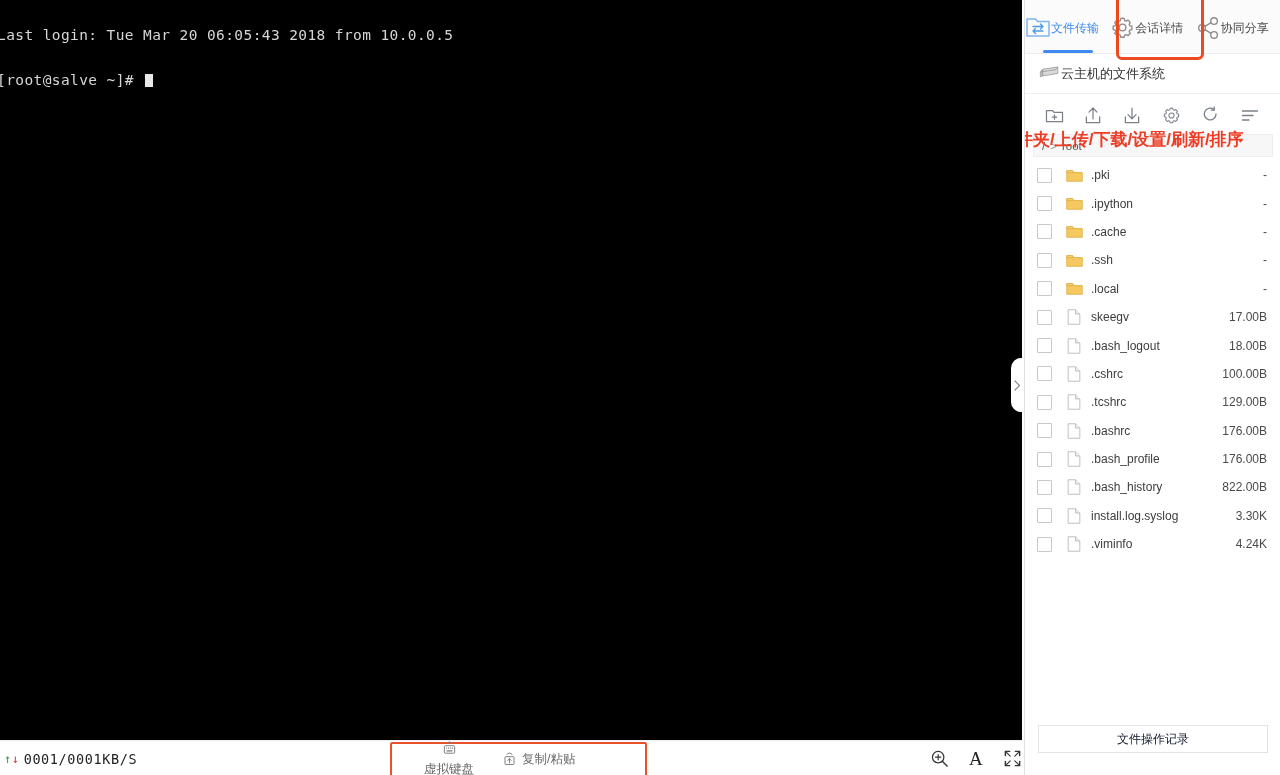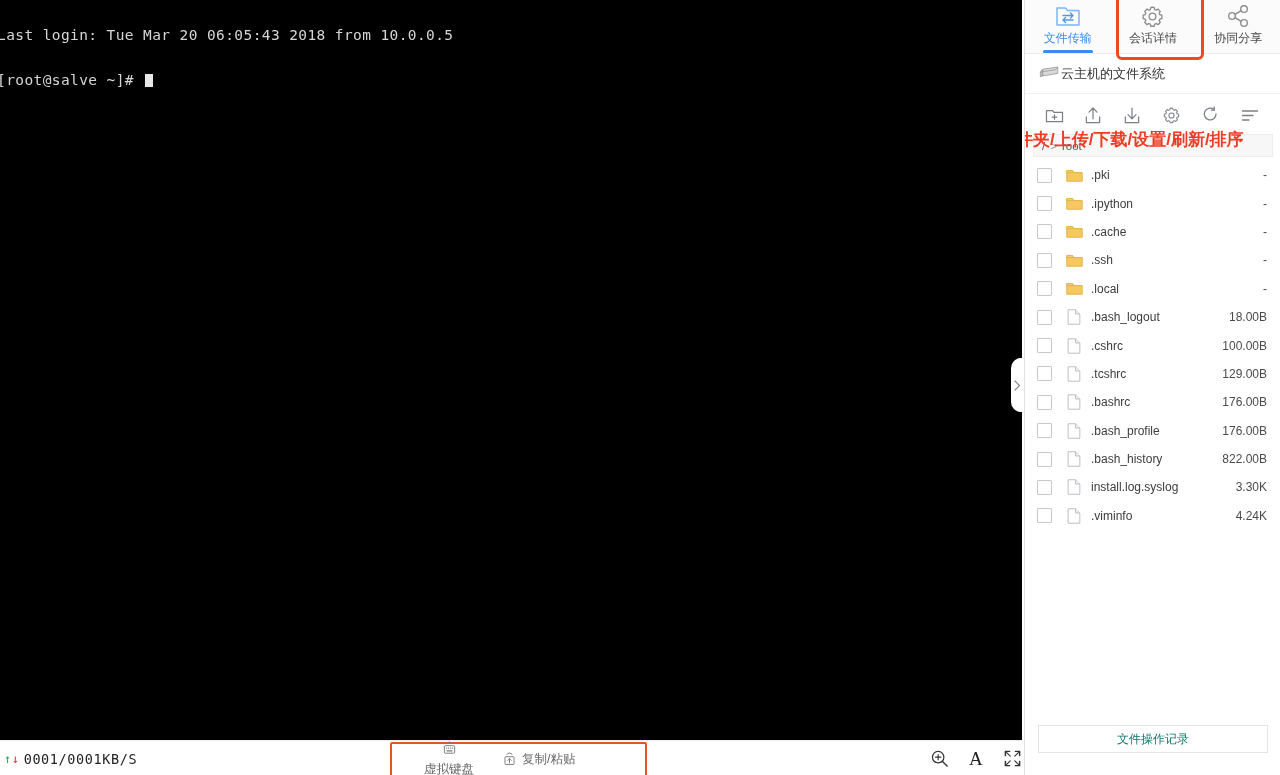--- a/index.html
+++ b/index.html
@@ -160,21 +160,21 @@
     position: relative;
     height: 53px;
     display: flex;
     background: #fbfbfb;
     border-bottom: 1px solid #ececec;
   }
   .tab {
     flex: 1 1 0;
     position: relative;
     display: flex;
-    flex-direction: column;
+    flex-direction: row;
     align-items: center;
     justify-content: flex-start;
     padding-top: 2px;
     cursor: pointer;
   }
   .tab .tab-icon {
     height: 28px;
     display: flex;
     align-items: center;
     justify-content: center;
@@ -330,21 +330,21 @@
   }
   .record-btn {
     width: 228px;
     height: 26px;
     border: 1px solid #e4e4e4;
     background: #ffffff;
     display: flex;
     align-items: center;
     justify-content: center;
     font-size: 12px;
-    color: #0f766e;
+    color: #0f172a;
     cursor: pointer;
     font-family: "Liberation Sans", sans-serif;
   }
 </style>
 </head>
 <body>
 
 <div id="app">
 
   <div class="terminal-pane">
@@ -568,20 +568,31 @@
           <div class="row-size">-</div>
         </div>
         <div class="file-row">
           <div class="chk"></div>
           <div class="row-icon">
             <svg width="14" height="16" viewBox="0 0 14 17">
               <path d="M0.8 0.8 L8.6 0.8 L13.2 5.3 L13.2 16.2 L0.8 16.2 Z" fill="#ffffff" stroke="#b9bcc2" stroke-width="1"></path>
               <path d="M8.6 0.8 L8.6 5.3 L13.2 5.3" fill="#eef0f2" stroke="#b9bcc2" stroke-width="1" stroke-linejoin="round"></path>
             </svg>
           </div>
+          <div class="row-name">skeegv</div>
+          <div class="row-size">17.00B</div>
+        </div>
+        <div class="file-row">
+          <div class="chk"></div>
+          <div class="row-icon">
+            <svg width="14" height="16" viewBox="0 0 14 17">
+              <path d="M0.8 0.8 L8.6 0.8 L13.2 5.3 L13.2 16.2 L0.8 16.2 Z" fill="#ffffff" stroke="#b9bcc2" stroke-width="1"></path>
+              <path d="M8.6 0.8 L8.6 5.3 L13.2 5.3" fill="#eef0f2" stroke="#b9bcc2" stroke-width="1" stroke-linejoin="round"></path>
+            </svg>
+          </div>
           <div class="row-name">.bash_logout</div>
           <div class="row-size">18.00B</div>
         </div>
         <div class="file-row">
           <div class="chk"></div>
           <div class="row-icon">
             <svg width="14" height="16" viewBox="0 0 14 17">
               <path d="M0.8 0.8 L8.6 0.8 L13.2 5.3 L13.2 16.2 L0.8 16.2 Z" fill="#ffffff" stroke="#b9bcc2" stroke-width="1"></path>
               <path d="M8.6 0.8 L8.6 5.3 L13.2 5.3" fill="#eef0f2" stroke="#b9bcc2" stroke-width="1" stroke-linejoin="round"></path>
             </svg>

